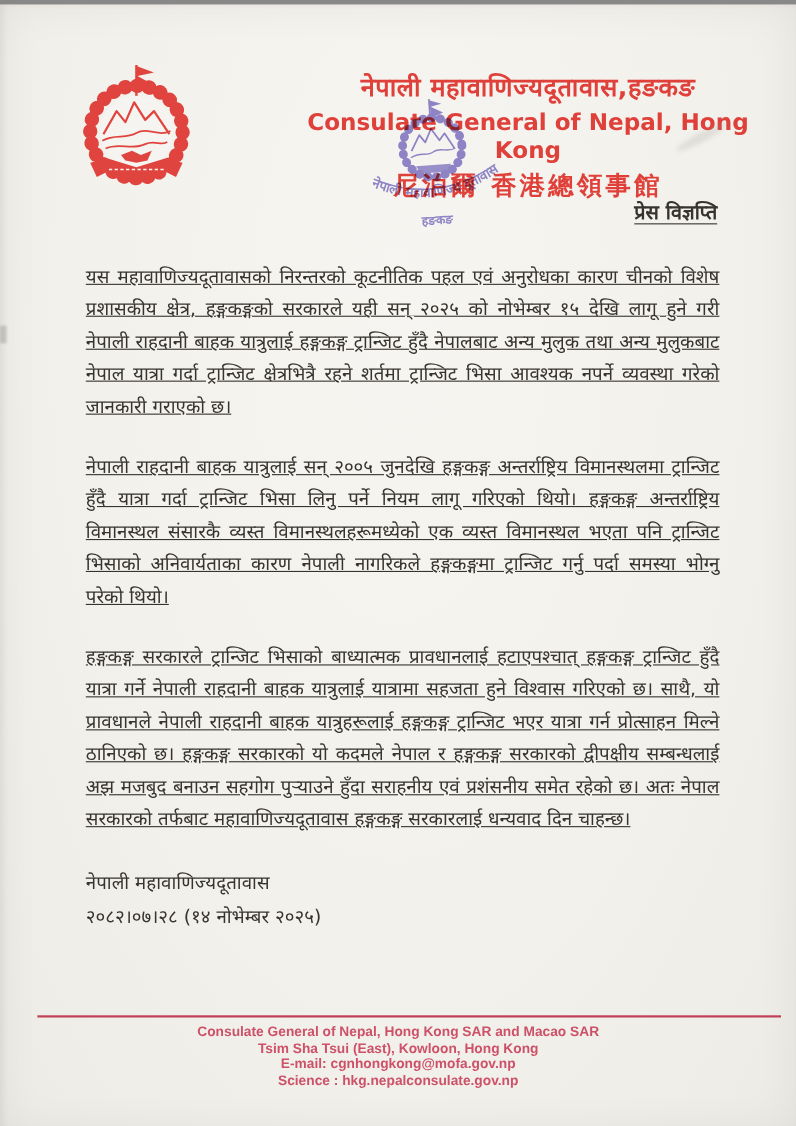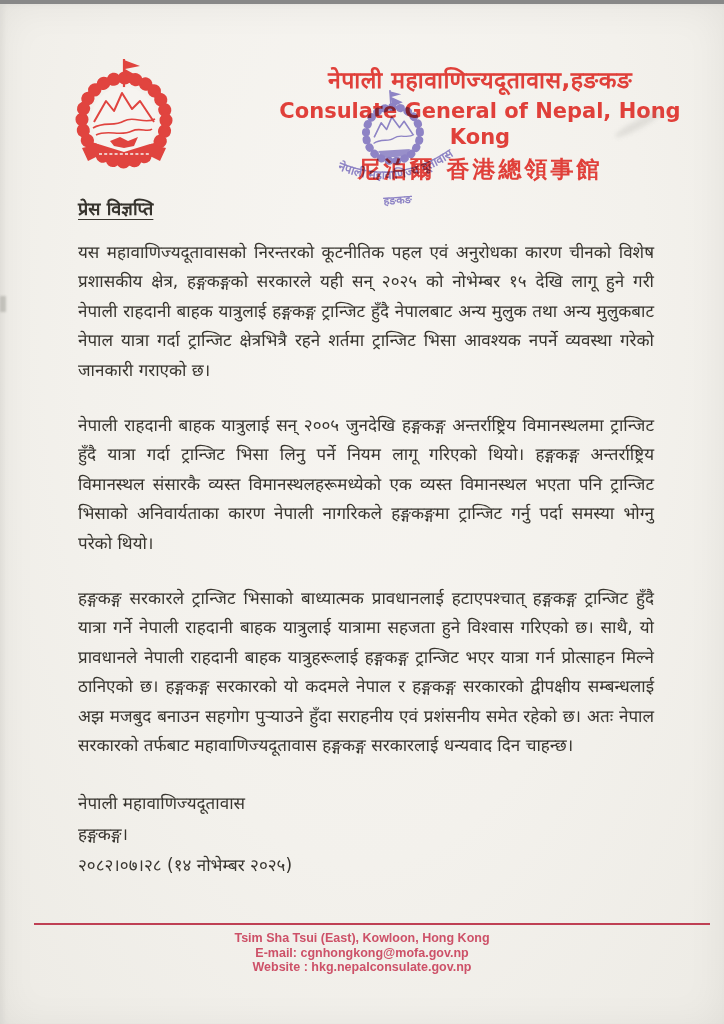--- a/index.html
+++ b/index.html
@@ -21,31 +21,31 @@
   }
   .header-nepali{font-size:23px;letter-spacing:.5px;}
   .header-english{font-size:21px;margin-top:3px;}
   .header-chinese{font-size:23px;letter-spacing:3px;margin-top:5px;}
   .stamp{
     position:absolute;left:316px;top:84px;width:156px;height:122px;
     transform:rotate(-4deg);
     opacity:.78;mix-blend-mode:multiply;
   }
   .doc-title{
-    position:absolute;left:78px;top:192px;width:574px;
-    text-align:left;font-size:18px;font-weight:bold;
+    position:absolute;left:78px;top:176px;width:574px;
+    text-align:right;font-size:18px;font-weight:bold;
   }
   .doc-title span{text-decoration:underline;text-underline-offset:4px;}
   
   .body-text{
     position:absolute;left:78px;top:234px;width:576px;
     font-size:17px;line-height:29.4px;
     text-align:justify;text-align-last:left;
   }
-  .body-text p{margin:0 0 26px 0;}
+  .body-text p{margin:0 0 26px 0;text-decoration:underline;}
   .signature{
     position:absolute;left:78px;top:784px;
     font-size:17px;line-height:31px;
   }
   
   .footer-rule{
     position:absolute;left:34px;top:919px;width:676px;height:2px;
     background:#bf4054;
   }
   .footer{
@@ -119,26 +119,26 @@
   </div>
 
   <main class="body-text">
     <p>यस महावाणिज्यदूतावासको निरन्तरको कूटनीतिक पहल एवं अनुरोधका कारण चीनको विशेष प्रशासकीय क्षेत्र, हङ्गकङ्गको सरकारले यही सन् २०२५ को नोभेम्बर १५ देखि लागू हुने गरी नेपाली राहदानी बाहक यात्रुलाई हङ्गकङ्ग ट्रान्जिट हुँदै नेपालबाट अन्य मुलुक तथा अन्य मुलुकबाट नेपाल यात्रा गर्दा ट्रान्जिट क्षेत्रभित्रै रहने शर्तमा ट्रान्जिट भिसा आवश्यक नपर्ने व्यवस्था गरेको जानकारी गराएको छ।</p>
     <p>नेपाली राहदानी बाहक यात्रुलाई सन् २००५ जुनदेखि हङ्गकङ्ग अन्तर्राष्ट्रिय विमानस्थलमा ट्रान्जिट हुँदै यात्रा गर्दा ट्रान्जिट भिसा लिनु पर्ने नियम लागू गरिएको थियो। हङ्गकङ्ग अन्तर्राष्ट्रिय विमानस्थल संसारकै व्यस्त विमानस्थलहरूमध्येको एक व्यस्त विमानस्थल भएता पनि ट्रान्जिट भिसाको अनिवार्यताका कारण नेपाली नागरिकले हङ्गकङ्गमा ट्रान्जिट गर्नु पर्दा समस्या भोग्नु परेको थियो।</p>
     <p>हङ्गकङ्ग सरकारले ट्रान्जिट भिसाको बाध्यात्मक प्रावधानलाई हटाएपश्चात् हङ्गकङ्ग ट्रान्जिट हुँदै यात्रा गर्ने नेपाली राहदानी बाहक यात्रुलाई यात्रामा सहजता हुने विश्वास गरिएको छ। साथै, यो प्रावधानले नेपाली राहदानी बाहक यात्रुहरूलाई हङ्गकङ्ग ट्रान्जिट भएर यात्रा गर्न प्रोत्साहन मिल्ने ठानिएको छ। हङ्गकङ्ग सरकारको यो कदमले नेपाल र हङ्गकङ्ग सरकारको द्वीपक्षीय सम्बन्धलाई अझ मजबुद बनाउन सहगोग पुऱ्याउने हुँदा सराहनीय एवं प्रशंसनीय समेत रहेको छ।  अतः नेपाल सरकारको तर्फबाट महावाणिज्यदूतावास हङ्गकङ्ग सरकारलाई धन्यवाद दिन चाहन्छ।</p>
   </main>
 
   <div class="signature">
     <div>नेपाली महावाणिज्यदूतावास</div>
-    <div>हङ्गकङ्ग।</div>
     <div>२०८२।०७।२८ (१४ नोभेम्बर २०२५)</div>
   </div>
 
   <div class="footer-rule"></div>
   <footer class="footer">
+    <div>Consulate General of Nepal, Hong Kong SAR and Macao SAR</div>
     <div>Tsim Sha Tsui (East), Kowloon, Hong Kong</div>
     <div>E-mail: cgnhongkong@mofa.gov.np</div>
-    <div>Website : hkg.nepalconsulate.gov.np</div>
+    <div>Science : hkg.nepalconsulate.gov.np</div>
   </footer>
 
   <div class="smudge-a"></div>
   <div class="smudge-b"></div>
 </div>
 
 </body></html>

